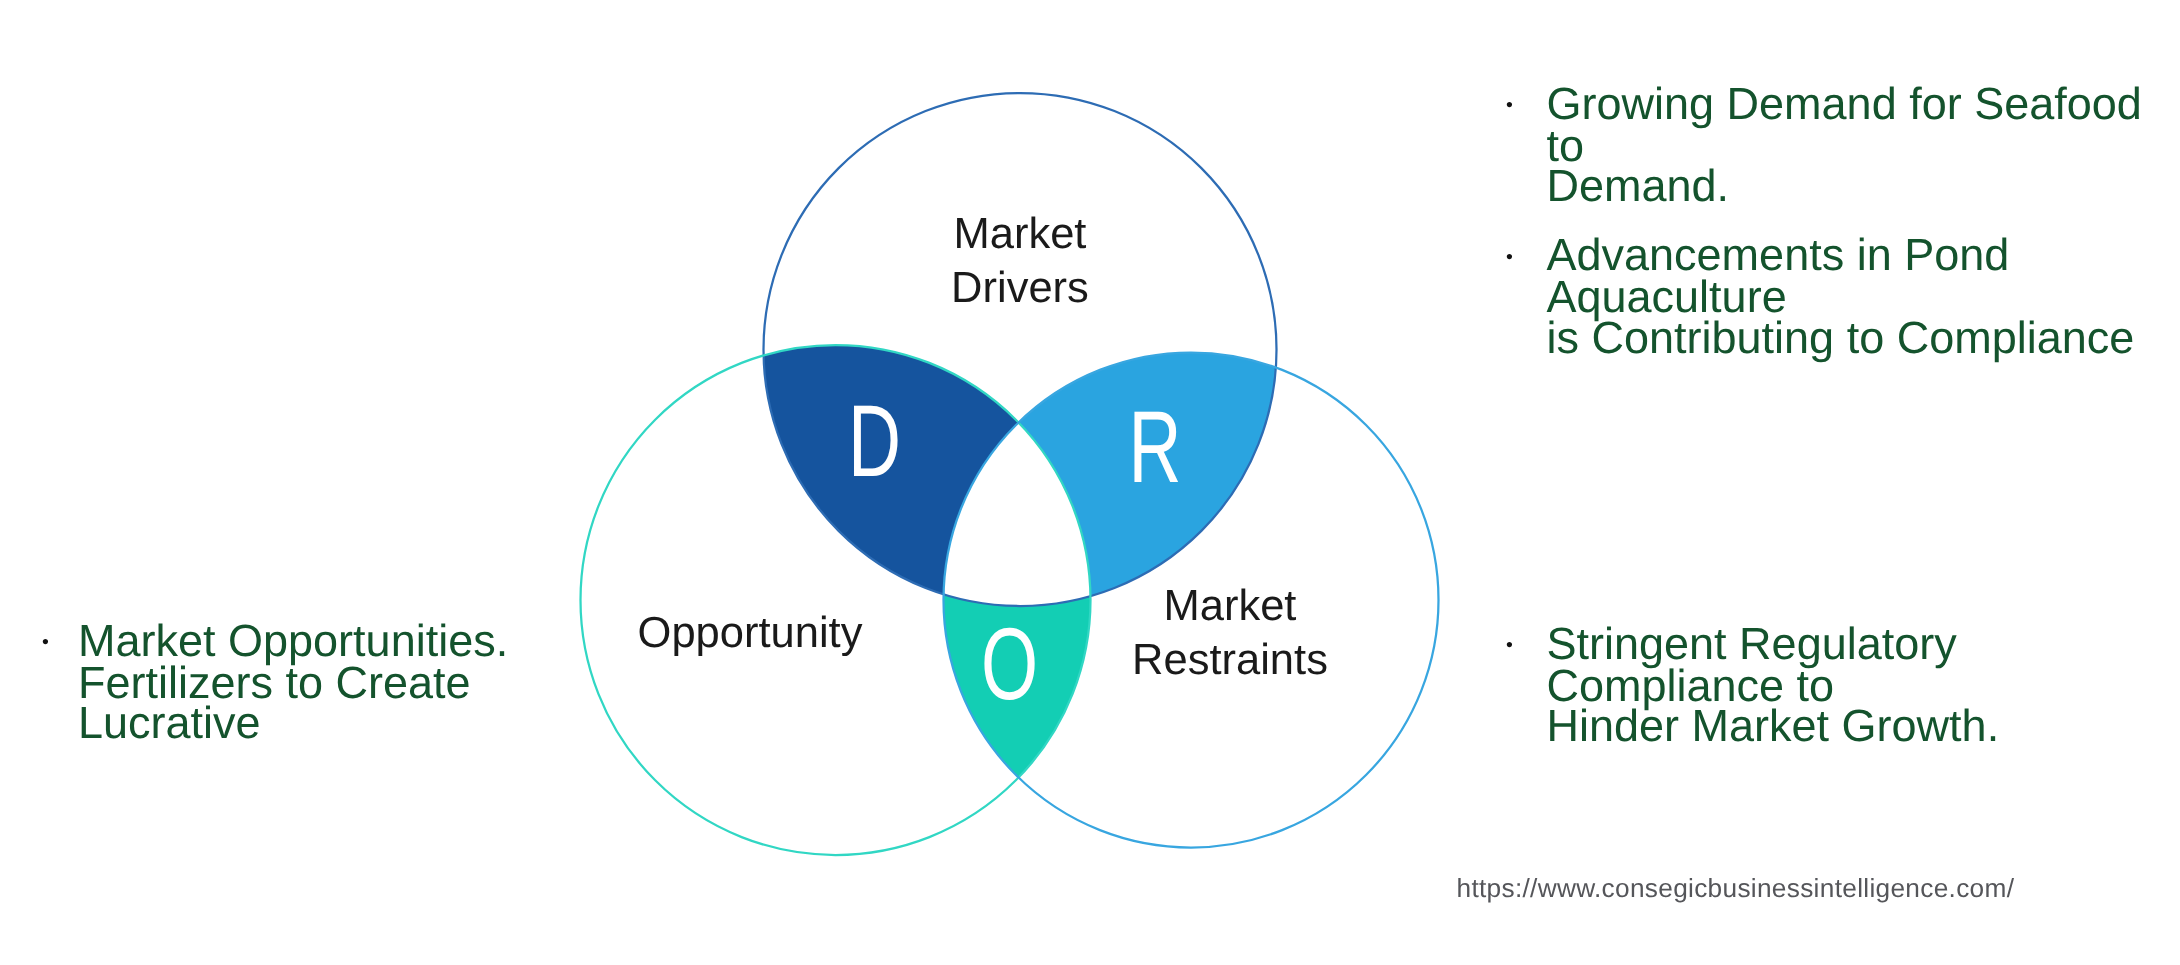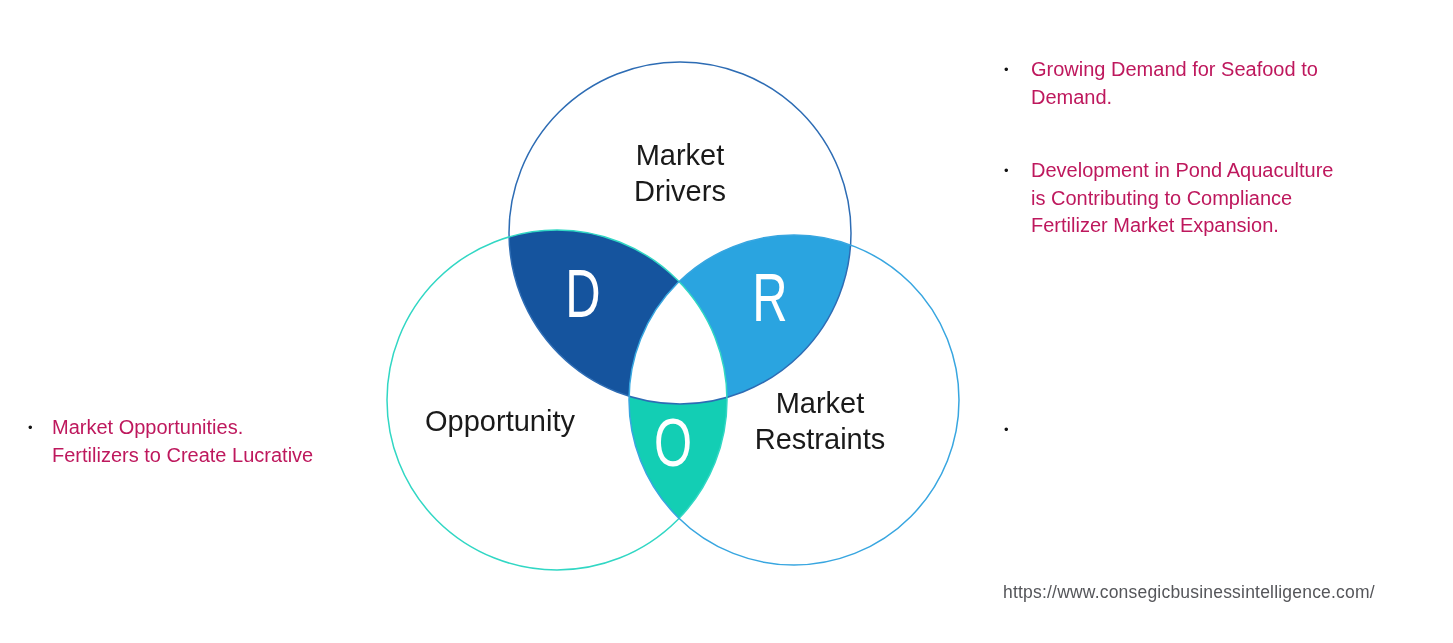--- a/index.html
+++ b/index.html
@@ -11,32 +11,32 @@
   .canvas{position:absolute;inset:0;}
   svg.venn{position:absolute;left:0;top:0;width:1453px;height:643px;}
   svg.venn text{font-family:"Liberation Sans","DejaVu Sans",sans-serif;}
   .circle-label{fill:#1a1a1a;font-size:29px;}
   .lens-letter{fill:#ffffff;font-size:68px;}
   .bullet-block{position:absolute;display:flex;align-items:flex-start;}
   .bullet-dot{
     flex:none;color:#111111;font-size:13px;line-height:27.5px;
     text-align:left;
   }
-  .bullet-lines{color:#be185d;font-size:20px;line-height:27.5px;}
+  .bullet-lines{color:#14532d;font-size:30px;line-height:27.5px;}
   .col-right{left:1004px;width:440px;}
   .col-right .bullet-dot{width:27px;}
   .col-left{left:28px;width:380px;}
   .col-left .bullet-dot{width:24px;}
   #bullet-drivers-1{top:56px;}
   #bullet-drivers-2{top:157px;}
   #bullet-restraints-1{top:416px;}
   #bullet-opportunity-1{top:414px;}
   .footer-url{
     position:absolute;left:971px;top:582px;
-    color:#55565a;font-size:17.5px;line-height:20px;letter-spacing:0.2px;margin-left:32px;
+    color:#55565a;font-size:17.5px;line-height:20px;letter-spacing:0.2px;
   }
 </style>
 </head>
 <body>
 
 <div class="canvas">
 
   <svg class="venn" viewBox="0 0 1453 643">
     <defs>
       <clipPath id="clipTop">
@@ -83,28 +83,31 @@
     <span class="bullet-dot">•</span>
     <div class="bullet-lines">
       <div>Growing Demand for Seafood to</div>
       <div>Demand.</div>
     </div>
   </div>
 
   <div class="bullet-block col-right" id="bullet-drivers-2">
     <span class="bullet-dot">•</span>
     <div class="bullet-lines">
-      <div>Development in Pond Aquaculture</div>
+      <div>Advancements in Pond Aquaculture</div>
       <div>is Contributing to Compliance</div>
-      <div>Fertilizer Market Expansion.</div>
     </div>
   </div>
 
   <div class="bullet-block col-right" id="bullet-restraints-1">
     <span class="bullet-dot">•</span>
+    <div class="bullet-lines">
+      <div>Stringent Regulatory Compliance to</div>
+      <div>Hinder Market Growth.</div>
+    </div>
   </div>
 
   <div class="bullet-block col-left" id="bullet-opportunity-1">
     <span class="bullet-dot">•</span>
     <div class="bullet-lines">
       <div>Market Opportunities.</div>
       <div>Fertilizers to Create Lucrative</div>
     </div>
   </div>
 

